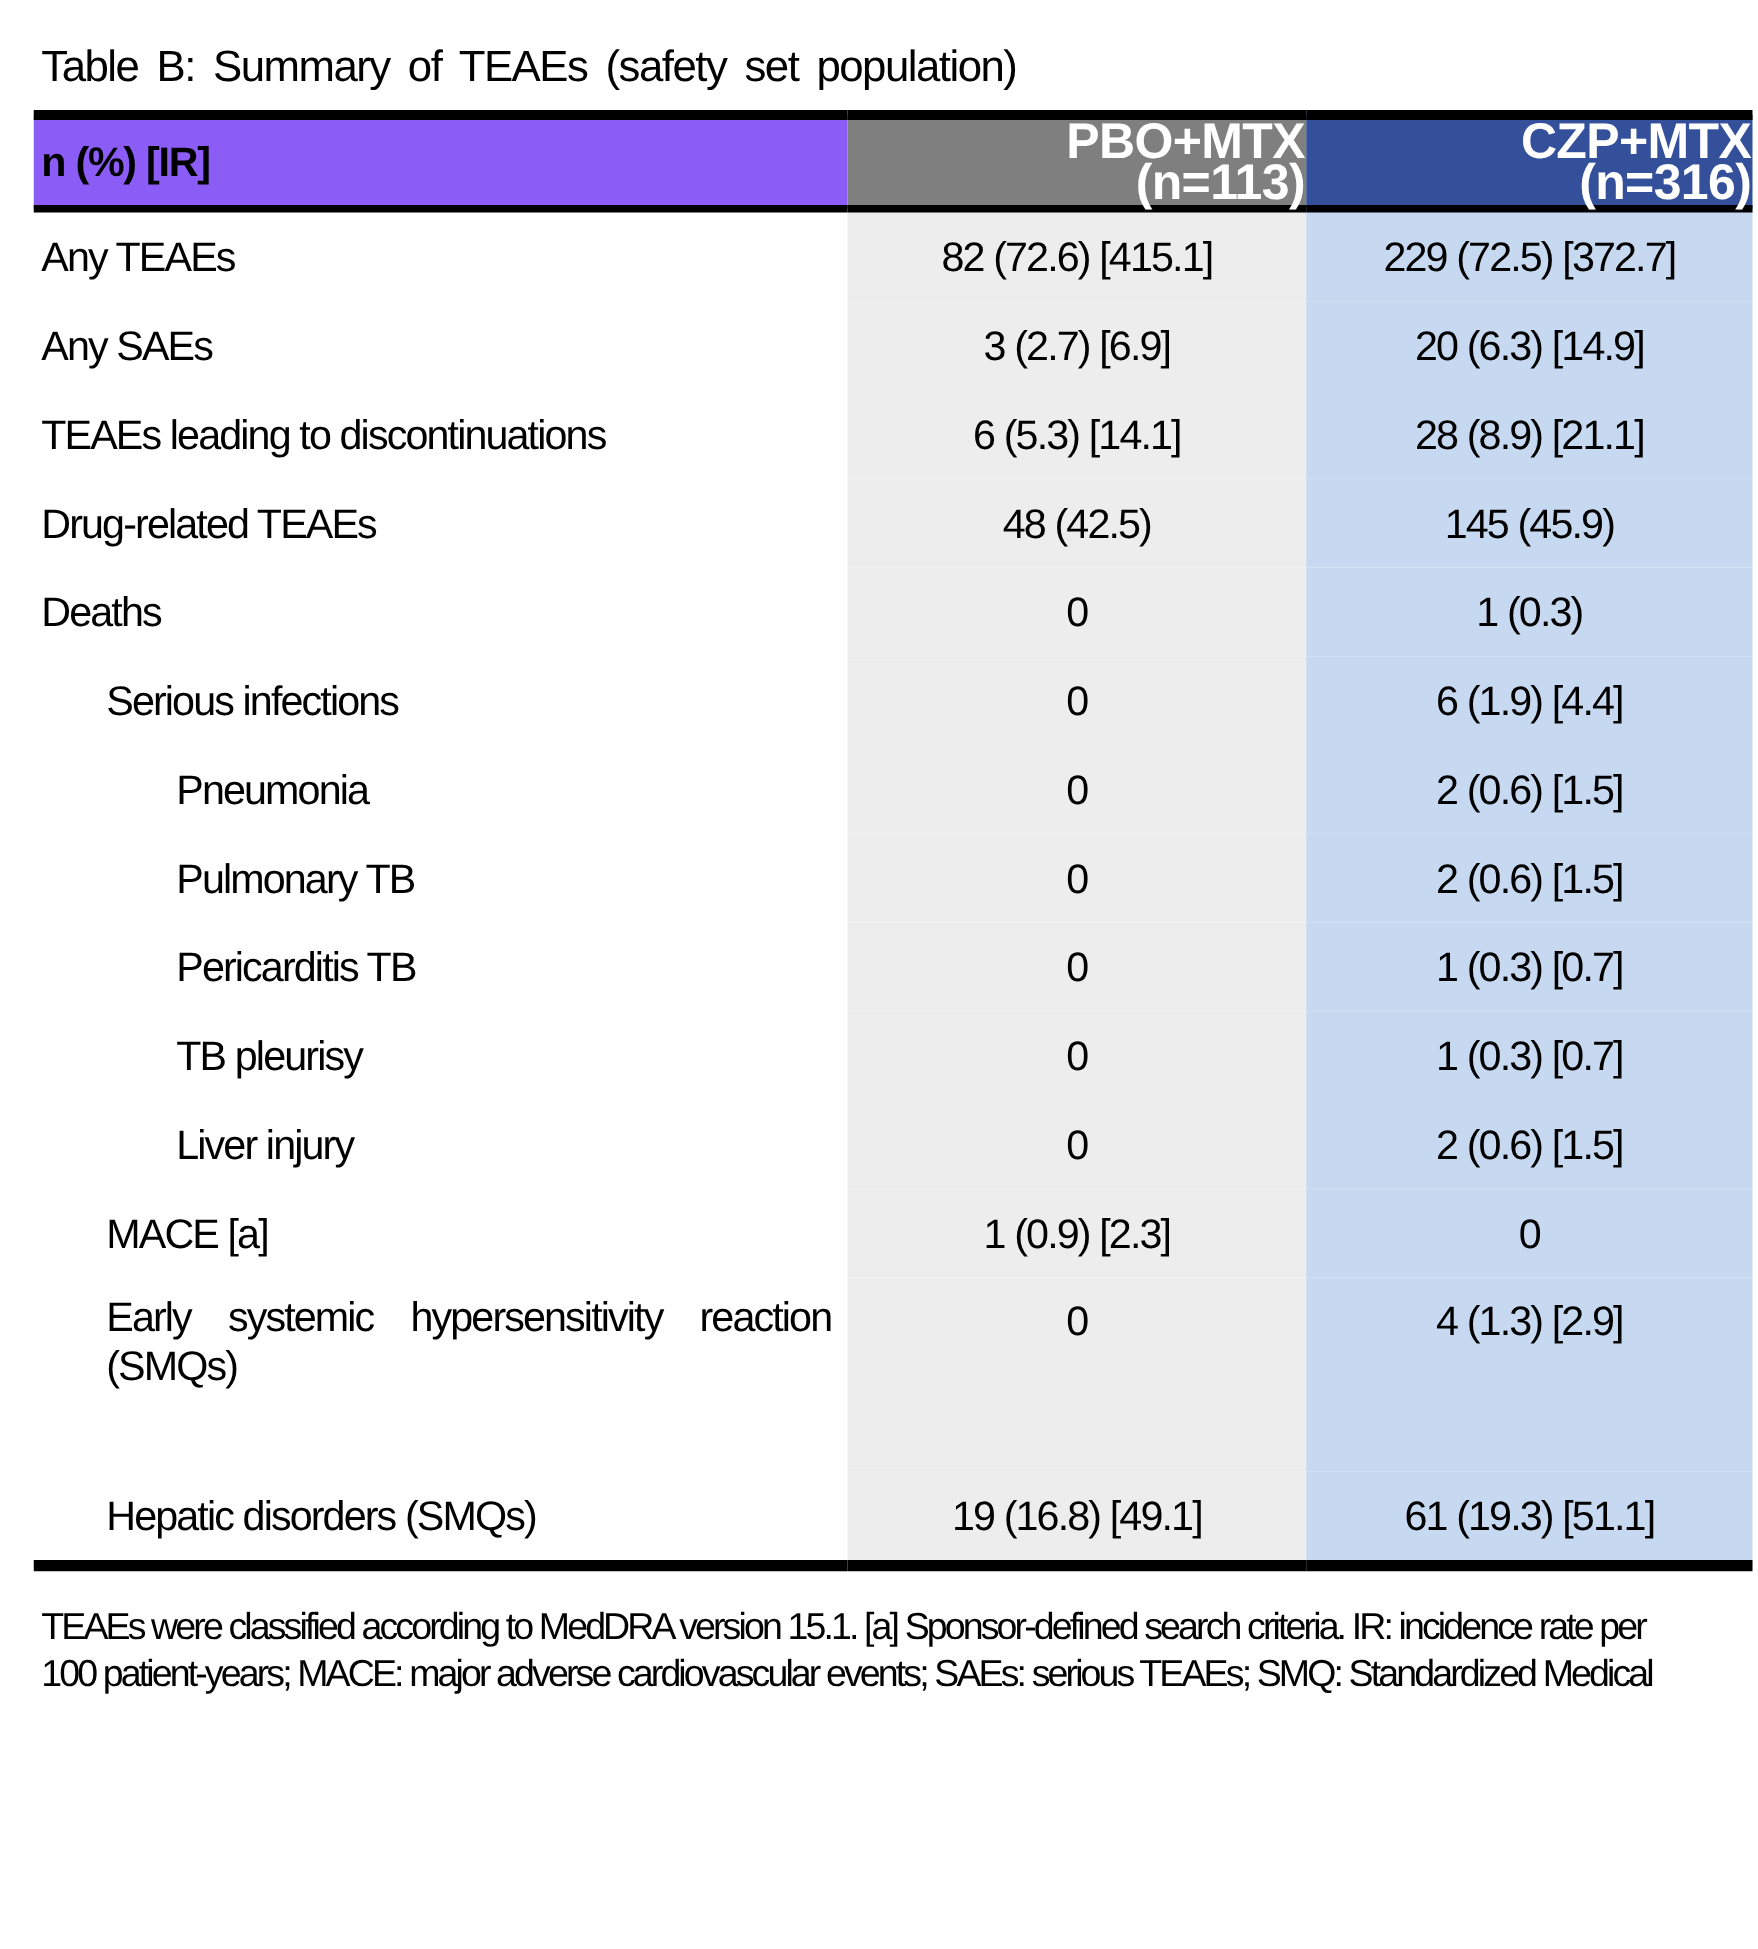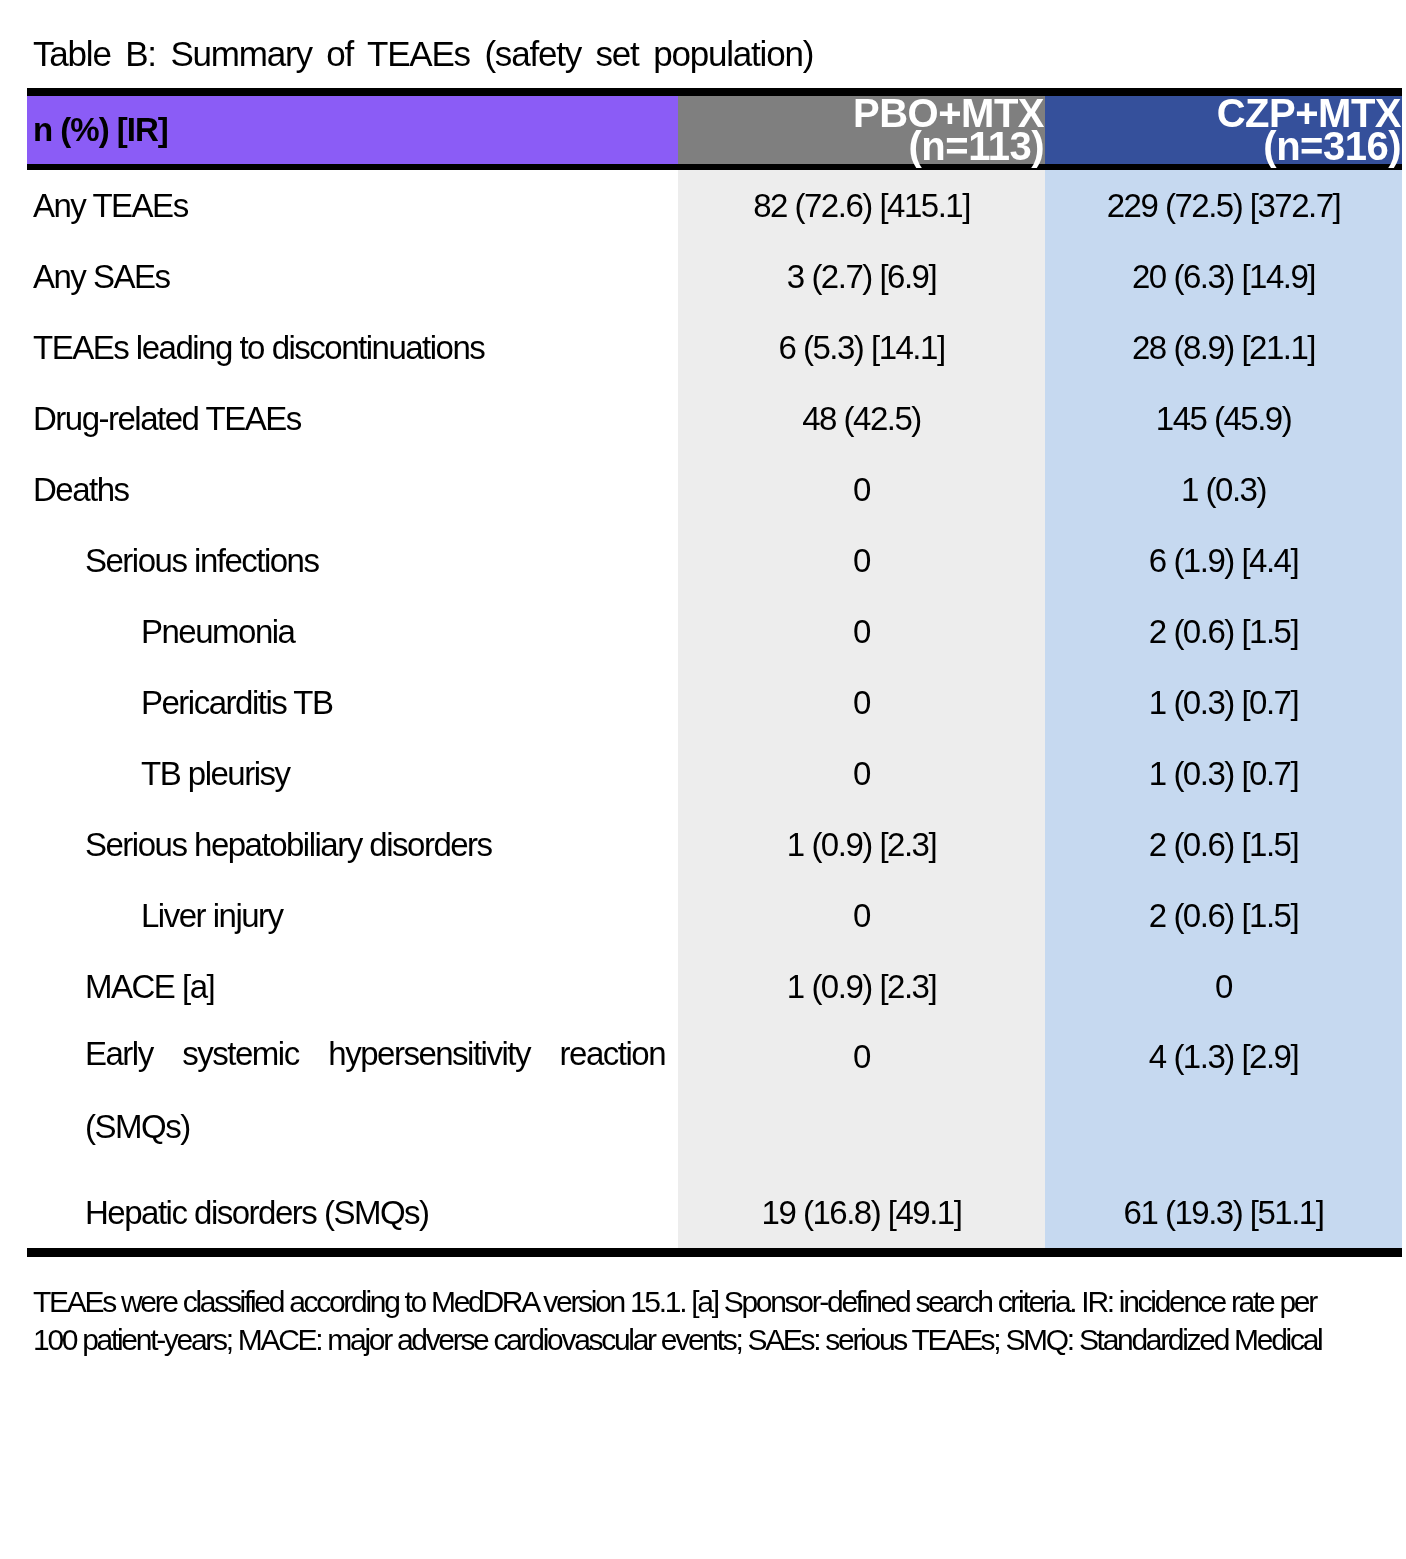--- a/index.html
+++ b/index.html
@@ -77,21 +77,21 @@
 
   tr.tall td { height: 138px; vertical-align: top; }
   tr.tall td.c1 { padding-top: 12px; }
   tr.tall td.c2, tr.tall td.c3 { padding-top: 16px; }
   .just {
     width: 580px;
     text-align: justify;
     text-align-last: justify;
     line-height: 40px;
   }
-  .label2 { margin-top: 34px; }
+  .label2 { }
 
   .footnote {
     margin-top: 26px;
     margin-left: 6px;
     font-size: 30px;
     letter-spacing: -2.3px;
     line-height: 38px;
   }
   .footnote div { white-space: nowrap; }
 </style>
@@ -153,33 +153,33 @@
           <td class="c1 ind1">Serious infections</td>
           <td class="c2">0</td>
           <td class="c3">6 (1.9) [4.4]</td>
         </tr>
         <tr>
           <td class="c1 ind2">Pneumonia</td>
           <td class="c2">0</td>
           <td class="c3">2 (0.6) [1.5]</td>
         </tr>
         <tr>
+          <td class="c1 ind2">Pulmonary TB</td>
+          <td class="c2">0</td>
+          <td class="c3">2 (0.6) [1.5]</td>
+        </tr>
+        <tr>
           <td class="c1 ind2">Pericarditis TB</td>
           <td class="c2">0</td>
           <td class="c3">1 (0.3) [0.7]</td>
         </tr>
         <tr>
           <td class="c1 ind2">TB pleurisy</td>
           <td class="c2">0</td>
           <td class="c3">1 (0.3) [0.7]</td>
-        </tr>
-        <tr>
-          <td class="c1 ind1">Serious hepatobiliary disorders</td>
-          <td class="c2">1 (0.9) [2.3]</td>
-          <td class="c3">2 (0.6) [1.5]</td>
         </tr>
         <tr>
           <td class="c1 ind2">Liver injury</td>
           <td class="c2">0</td>
           <td class="c3">2 (0.6) [1.5]</td>
         </tr>
         <tr>
           <td class="c1 ind1">MACE [a]</td>
           <td class="c2">1 (0.9) [2.3]</td>
           <td class="c3">0</td>

